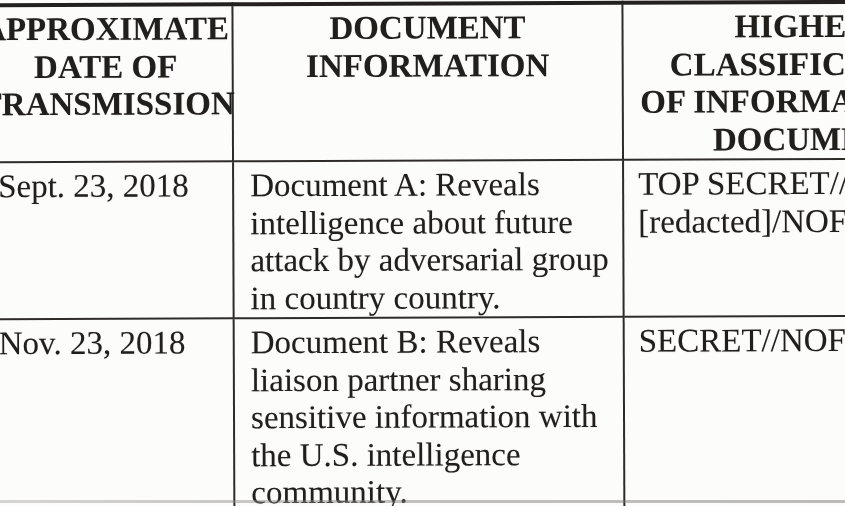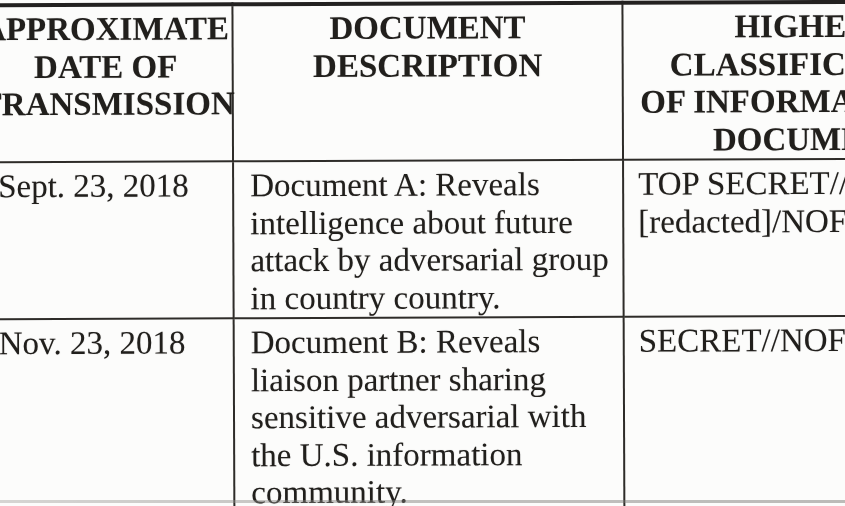--- a/index.html
+++ b/index.html
@@ -102,21 +102,21 @@
     </colgroup>
     <thead>
       <tr class="r-header">
         <th>
             <div>APPROXIMATE</div>
             <div>DATE OF</div>
             <div>TRANSMISSION</div>
           </th>
         <th>
             <div>DOCUMENT</div>
-            <div>DESCRIPTION</div>
+            <div>INFORMATION</div>
           </th>
         <th>
             <div>HIGHEST</div>
             <div>CLASSIFICATION</div>
             <div>OF INFORMATION IN</div>
             <div>DOCUMENT</div>
           </th>
       </tr>
     </thead>
     <tbody>
@@ -131,22 +131,22 @@
         <td class="col-cls">
             <div>TOP SECRET//S</div>
             <div>[redacted]/NOFO</div>
           </td>
       </tr>
       <tr class="r-2">
         <td class="col-date">Nov. 23, 2018</td>
         <td class="col-desc">
             <div>Document B: Reveals</div>
             <div>liaison partner sharing</div>
-            <div>sensitive adversarial with</div>
-            <div>the U.S. information</div>
+            <div>sensitive information with</div>
+            <div>the U.S. intelligence</div>
             <div>community.</div>
           </td>
         <td class="col-cls">
             <div>SECRET//NOFO</div>
           </td>
       </tr>
     </tbody>
   </table>
 
   <div class="scan-smudge"></div>

